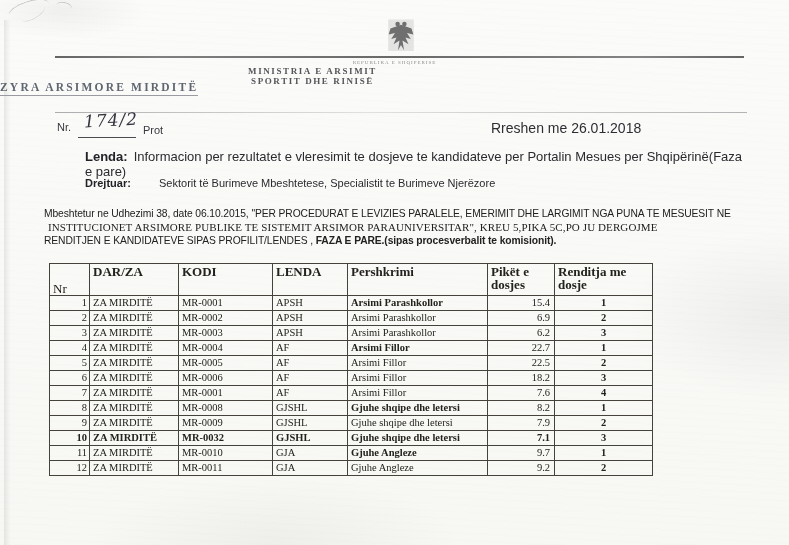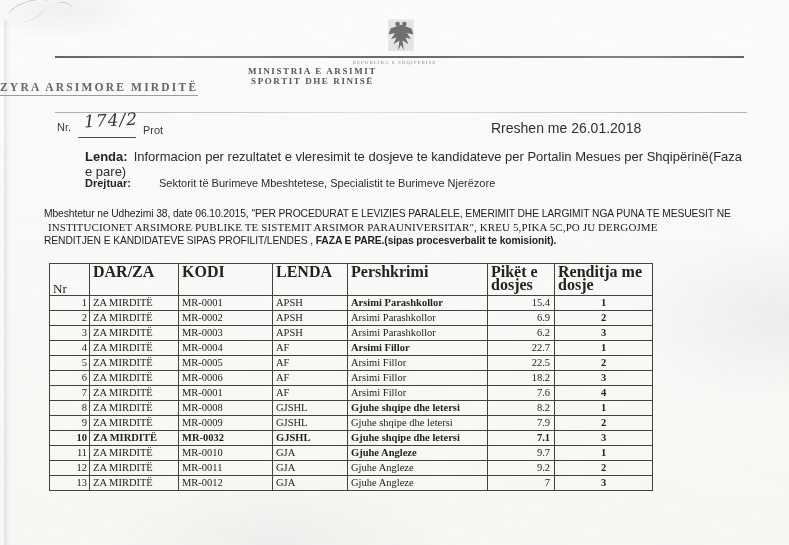--- a/index.html
+++ b/index.html
@@ -48,21 +48,21 @@
 
   .body-par{position:absolute;left:44px;top:207px;width:712px;color:#22211e;}
   .bl{line-height:13.5px;white-space:nowrap;}
   .bl.sans{font-size:10.3px;letter-spacing:-0.1px;}
   .bl.serif{font-family:"Liberation Serif", serif;font-size:11px;padding-left:4px;letter-spacing:0.1px;}
   .b{font-weight:bold;}
 
   table.doc-table{position:absolute;left:49px;top:263px;border-collapse:collapse;table-layout:fixed;
     font-family:"Liberation Serif", serif;color:#24221d;}
   .doc-table th,.doc-table td{border:1px solid #45423c;padding:0 3px;overflow:hidden;white-space:nowrap;}
-  .doc-table thead th{font-size:16px;font-weight:bold;text-align:left;vertical-align:top;
+  .doc-table thead th{font-size:13px;font-weight:bold;text-align:left;vertical-align:top;
     height:30px;white-space:normal;line-height:13px;padding-top:1px;}
   .doc-table thead th.h-nr{font-weight:normal;vertical-align:bottom;font-size:13px;}
   .doc-table tbody tr{height:15px;}
   .doc-table tbody td{font-size:10.5px;line-height:14px;}
   .doc-table td.c-nr{text-align:right;padding-right:2px;}
   .doc-table td.c-pike{text-align:right;padding-right:4px;}
   .doc-table td.c-renditja{text-align:center;font-weight:bold;}
   .doc-table tr.bold-row td{font-weight:bold;}
 
   .noise{position:absolute;inset:0;pointer-events:none;opacity:0.5;
@@ -241,26 +241,17 @@
         </tr>
         <tr>
           <td class="c-nr">12</td>
           <td class="c-dar_za">ZA MIRDITË</td>
           <td class="c-kodi">MR-0011</td>
           <td class="c-lenda">GJA</td>
           <td class="c-pershkrimi">Gjuhe Angleze</td>
           <td class="c-pike">9.2</td>
           <td class="c-renditja">2</td>
         </tr>
-        <tr>
-          <td class="c-nr">13</td>
-          <td class="c-dar_za">ZA MIRDITË</td>
-          <td class="c-kodi">MR-0012</td>
-          <td class="c-lenda">GJA</td>
-          <td class="c-pershkrimi">Gjuhe Angleze</td>
-          <td class="c-pike">7</td>
-          <td class="c-renditja">3</td>
-        </tr>
       </tbody>
   </table>
 
   <div class="noise"></div>
 </div>
 
 </body></html>

